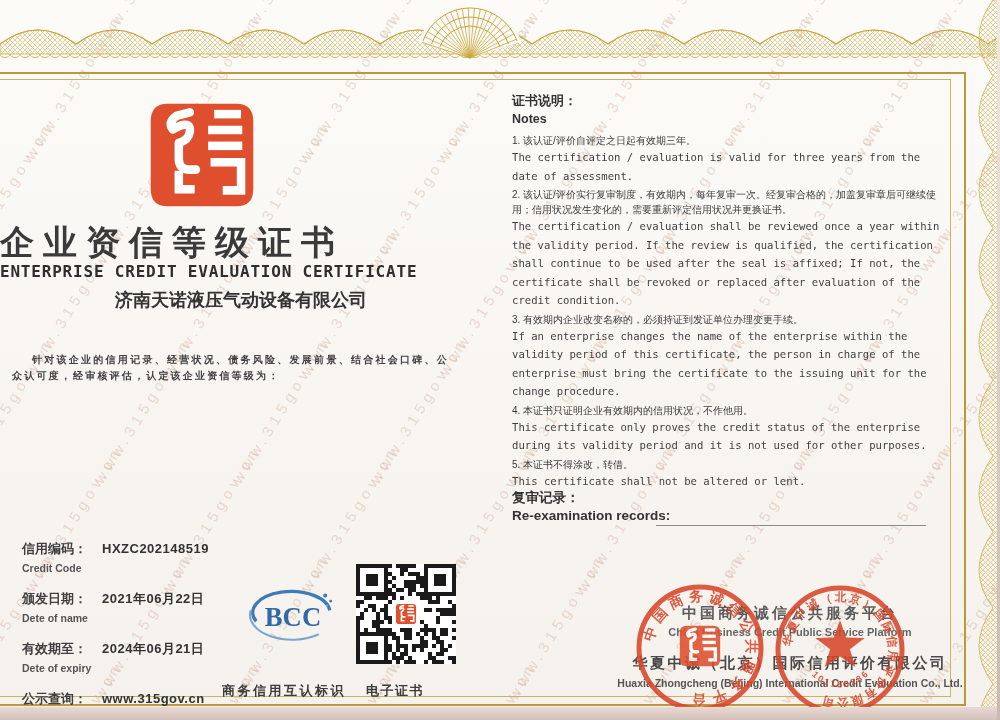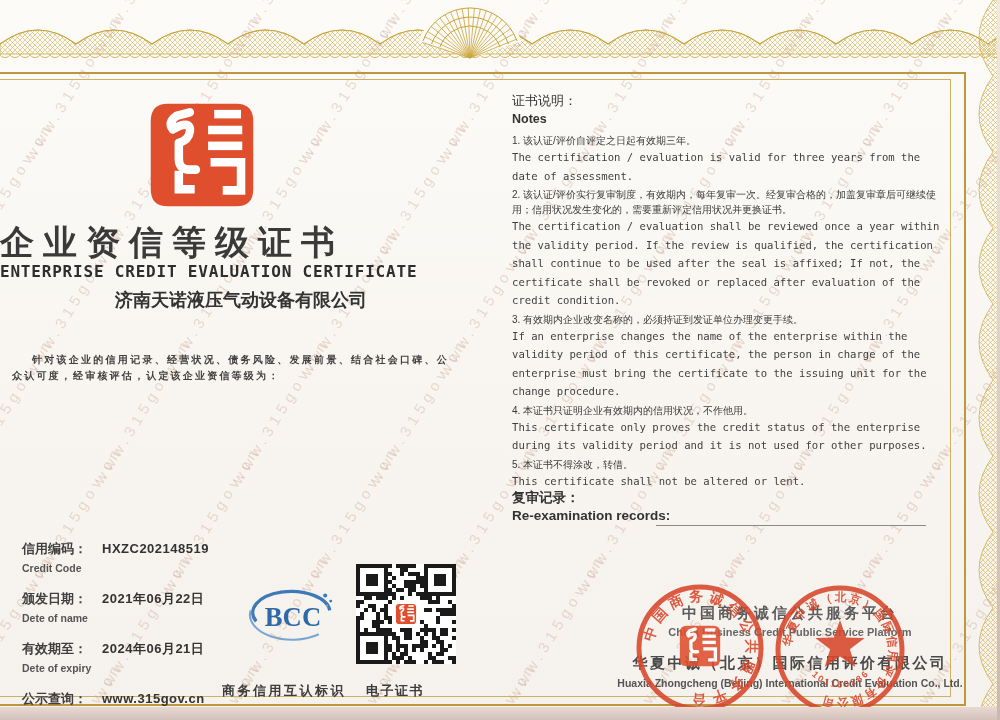--- a/index.html
+++ b/index.html
@@ -46,21 +46,21 @@
   .meta-value{color:#333;letter-spacing:.5px;}
   .meta-en{font-size:10.5px;font-weight:bold;color:#555;margin-top:4px;}
   .meta-value2{font-size:13px;font-weight:bold;color:#333;margin:8px 0 0 76px;}
   .bcc-svg{position:absolute;left:247px;top:584px;width:92px;height:60px;}
   .bcc-label{position:absolute;left:222px;top:682px;font-size:13px;font-weight:bold;
       letter-spacing:2.5px;color:#3c3c3c;}
   .qr{position:absolute;left:356px;top:564px;width:100px;height:100px;}
   .qr-label{position:absolute;left:366px;top:682px;font-size:13px;font-weight:bold;
       letter-spacing:1.5px;color:#3c3c3c;}
   
-  .notes-head{position:absolute;left:512px;top:92px;font-size:13px;font-weight:normal;color:#333;}
+  .notes-head{position:absolute;left:512px;top:92px;font-size:13px;font-weight:bold;color:#333;}
   .notes-sub{position:absolute;left:512px;top:112px;font-size:12.5px;font-weight:bold;color:#333;}
   .notes-body{position:absolute;left:512px;top:131px;width:432px;}
   .note-cn{font-size:10px;color:#3a3a3a;line-height:1.5;margin-top:2px;}
   .note-en{font-family:"DejaVu Sans Mono",monospace;font-size:10.6px;color:#3f3f3f;line-height:1.75;}
   .reexam-cn{position:absolute;left:512px;top:489px;font-size:13.5px;font-weight:bold;color:#333;}
   .reexam-en{position:absolute;left:512px;top:508px;font-size:13.5px;font-weight:bold;color:#333;}
   .reexam-line{position:absolute;left:656px;top:525px;width:270px;height:0;
       border-bottom:1.3px solid #8a8a8a;}
   
   .issuer-platform-cn{position:absolute;left:615px;top:604px;width:350px;text-align:center;

